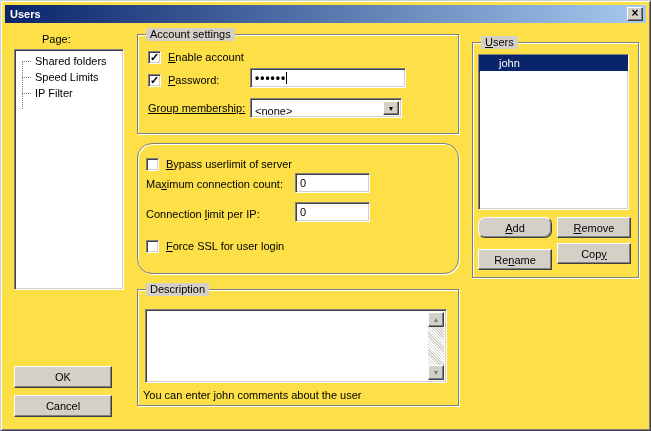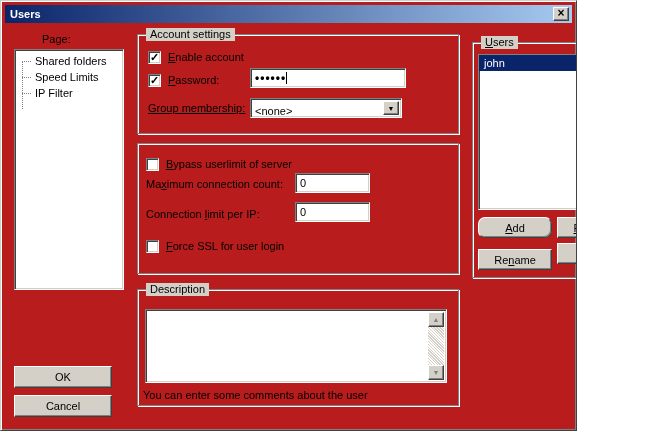--- a/index.html
+++ b/index.html
@@ -1,19 +1,19 @@
 <!DOCTYPE html>
 <html><head>
 <meta charset="utf-8">
 <style>
   * { box-sizing: border-box; margin: 0; padding: 0; }
   body { margin: 0; background: #fff; }
   .dialog {
-    position: relative; width: 577px; height: 431px;
-    background: #b91c1c; color: #000;
+    position: relative; width: 651px; height: 431px;
+    background: #fde047; color: #000;
     font-family: "Liberation Sans", sans-serif; font-size: 11px;
     border: 1px solid; border-color: #d4d0c8 #404040 #404040 #d4d0c8;
     box-shadow: inset 1px 1px 0 #ffffff, inset -1px -1px 0 #808080;
     overflow: hidden;
   }
   .titlebar {
     position: absolute; left: 4px; top: 4px; right: 4px; height: 18px;
     background: linear-gradient(to right, #0a246a, #a6caf0);
     display: flex; align-items: center;
   }
@@ -77,21 +77,21 @@
     display: flex; align-items: center; justify-content: center;
     font-size: 7px; color: #000;
   }
   .tree { position: absolute; padding-top: 3px; }
   .tree-vline { position: absolute; left: 7px; top: 11px; height: 48px; border-left: 1px dotted #808080; }
   .tree-row { height: 16px; display: flex; align-items: center; cursor: default; }
   .tree-connector { width: 9px; border-top: 1px dotted #808080; margin-left: 7px; margin-right: 2px; }
   .tree-label { padding: 0 2px; line-height: 13px; white-space: nowrap; }
   .tree-row.selected .tree-label { background: #d4d0c8; }
   .listbox { position: absolute; overflow: hidden; }
-  .list-row { height: 16px; line-height: 16px; padding-left: 5px; cursor: default; }
+  .list-row { height: 16px; line-height: 16px; padding-left: 20px; cursor: default; }
   .list-row.selected { background: #0a246a; color: #fff; }
   .vscroll {
     position: absolute; right: 2px; top: 2px; bottom: 2px; width: 16px;
     background-image: repeating-linear-gradient(45deg, #ffffff 0 1px, #d4d0c8 1px 2px);
   }
   .sb-btn {
     position: absolute; left: 0; width: 16px; height: 15px; background: #d4d0c8;
     border: 1px solid; border-color: #ffffff #404040 #404040 #ffffff;
     box-shadow: inset -1px -1px 0 #808080;
     display: flex; align-items: center; justify-content: center;
@@ -154,21 +154,21 @@
     <div class="label" style="left:10px; top:67px;text-decoration:underline;"><span></span><span class="u">G</span><span>roup membership:</span></div>
 
     <div class="combo sunken" style="left:112px; top:63px; width:152px; height:20px;align-items:flex-end;">
       <span>&lt;none&gt;</span>
       <div class="combo-arrow-btn">
         <span>▼</span>
       </div>
     </div>
   </div>
 
-  <div class="groupbox" style="left:136px; top:142px; width:322px; height:131px;">
+  <div class="groupbox" style="left:136px; top:142px; width:322px; height:131px;border-radius:15px;">
 
     <div class="check-row" style="left:8px; top:14px;">
       <div class="checkbox" style="background:#fff;"></div>
       <span class="cb-label"><span></span><span class="u">B</span><span>ypass userlimit of server</span></span>
     </div>
 
     <div class="label" style="left:8px; top:34px;"><span>Ma</span><span class="u">x</span><span>imum connection count:</span></div>
     <div class="field sunken" style="left:157px; top:29px; width:75px; height:20px;">
       <input type="text" readonly="" value="0" style="">
     </div>
@@ -190,21 +190,21 @@
       <span></span>
       <div class="vscroll">
         <div class="sb-btn sb-up">
           <span>▲</span>
         </div>
         <div class="sb-btn sb-down">
           <span>▼</span>
         </div>
       </div>
     </div>
-    <div class="label" style="left:5px; top:99px;">You can enter some comments about the user</div>
+    <div class="label" style="left:5px; top:99px;">You can enter john comments about the user</div>
   </div>
 
   <div class="groupbox" style="left:471px; top:41px; width:167px; height:236px;">
     <span class="gb-label"><span></span><span class="u">U</span><span>sers</span></span>
 
     <div class="listbox sunken" style="left:5px; top:11px; width:151px; height:156px;">
       <div class="list-row selected">
         <span>john</span>
       </div>
     </div>

